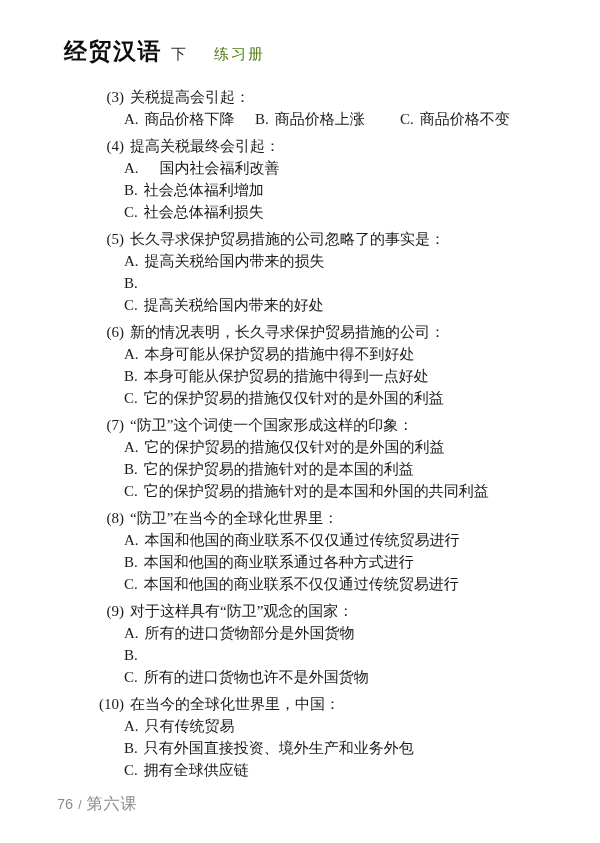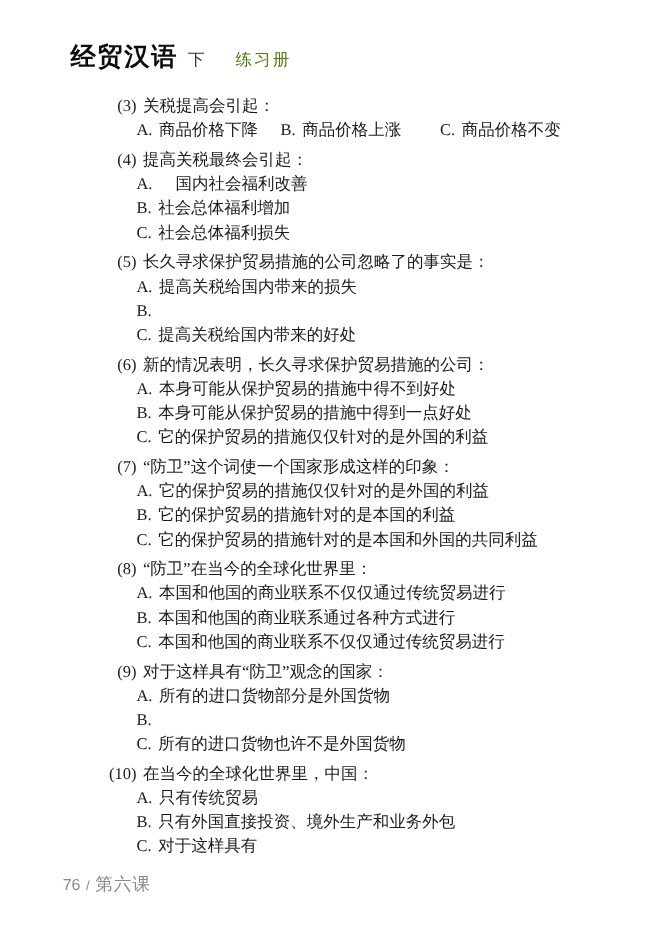--- a/index.html
+++ b/index.html
@@ -251,21 +251,21 @@
         <div class="opt">
           <span class="olabel">A.</span>
           <span class="otext">只有传统贸易</span>
         </div>
         <div class="opt">
           <span class="olabel">B.</span>
           <span class="otext">只有外国直接投资、境外生产和业务外包</span>
         </div>
         <div class="opt">
           <span class="olabel">C.</span>
-          <span class="otext">对于这样具有</span>
+          <span class="otext">拥有全球供应链</span>
         </div>
       </div>
     </section>
 
   </div>
 
   <div class="footer">
     <span class="pg">76</span>
     <span class="sep">/</span>
     <span class="lesson">第六课</span>

